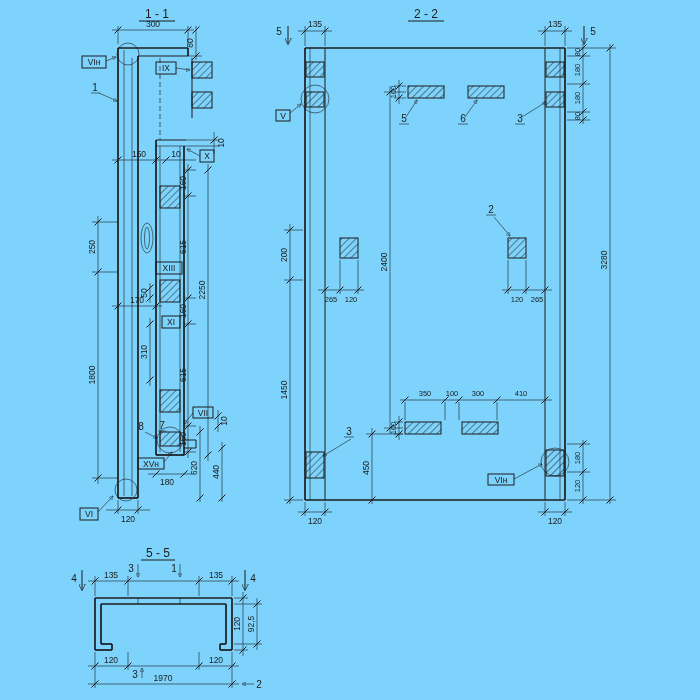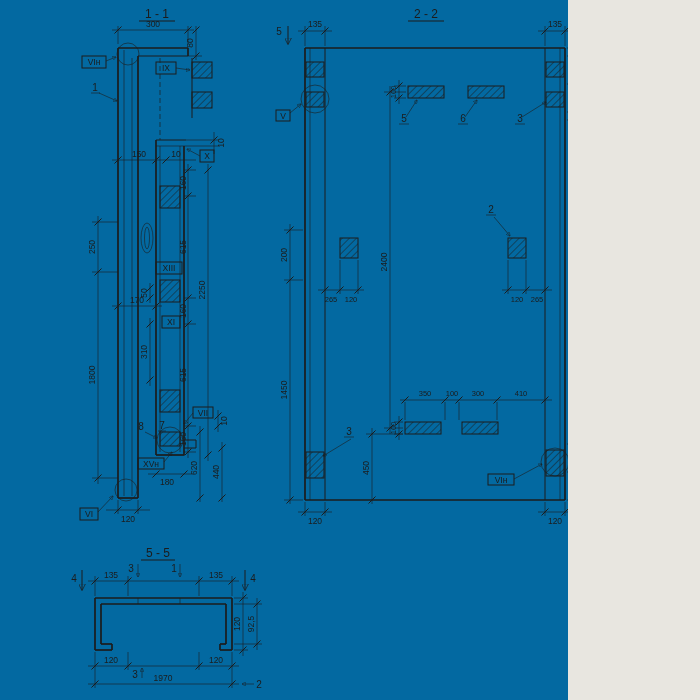--- a/index.html
+++ b/index.html
@@ -1,17 +1,17 @@
 <!DOCTYPE html>
 <html><head>
 <meta charset="utf-8">
 <style>
   html,body{margin:0;padding:0;}
   body{background:#e8e6e0;font-family:"Liberation Sans",sans-serif;}
-  .page{width:568px;height:700px;background:#0369a1;position:relative;overflow:hidden;}
+  .page{width:700px;height:700px;background:#7dd3fc;position:relative;overflow:hidden;}
   svg line,svg path,svg rect,svg circle,svg ellipse,svg polyline{stroke:#1c1c1c;fill:none;stroke-width:1;}
   svg .thick{stroke-width:1.7;}
   svg .thin{stroke-width:.6;}
   svg .dash{stroke-dasharray:5 3;stroke-width:.7;}
   svg .hatch{fill:url(#hatch);}
   svg text{stroke:none;fill:#1c1c1c;}
   .ttl{font-size:12px;}
   .dim{font-size:8.5px;}
   .dimS{font-size:7.5px;}
   .part{font-size:10px;}

